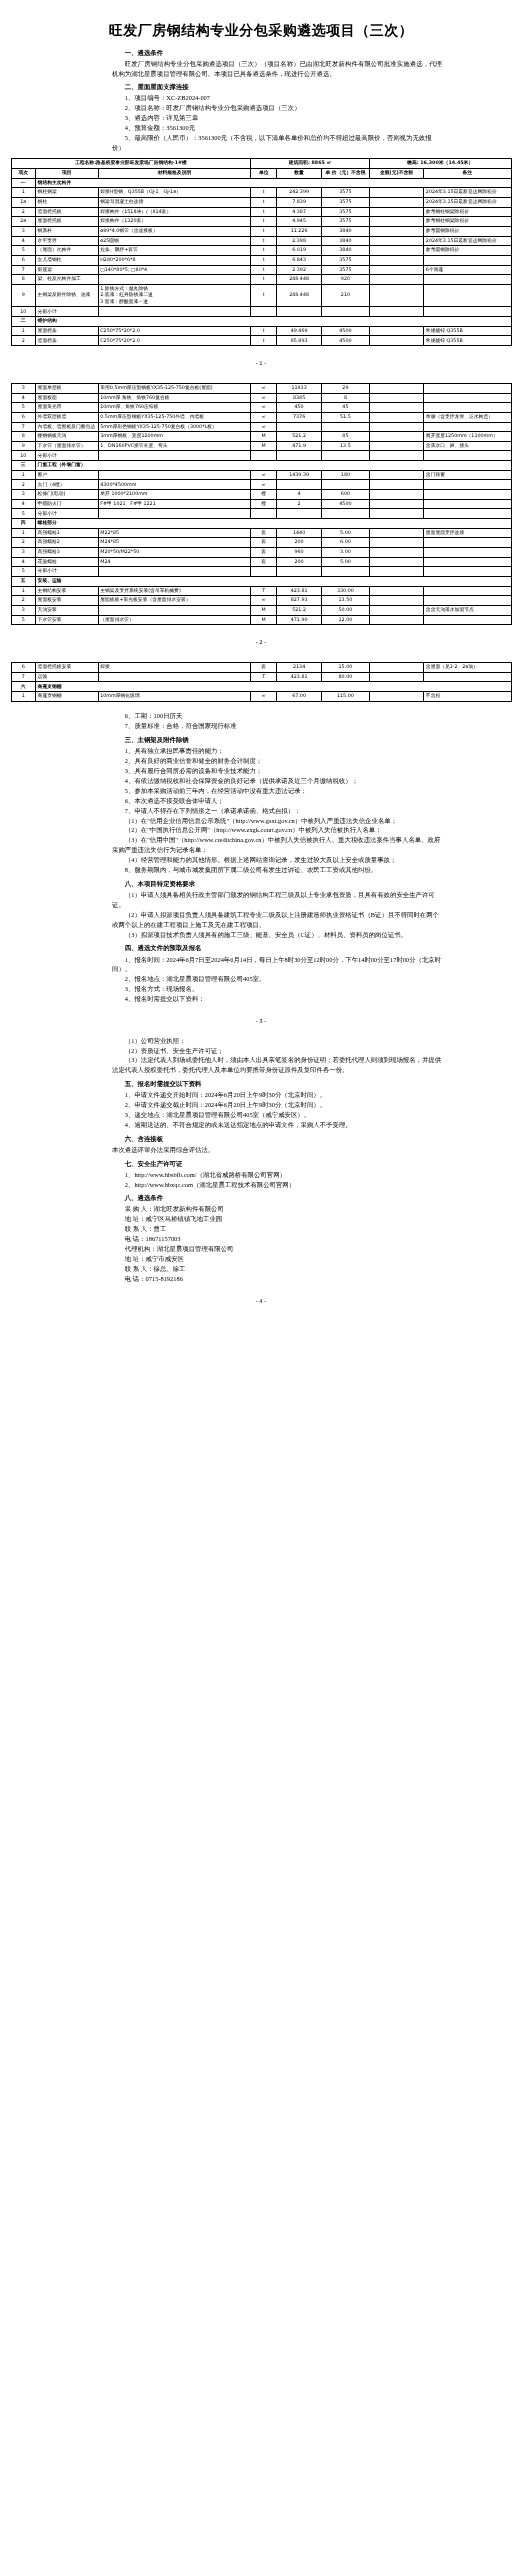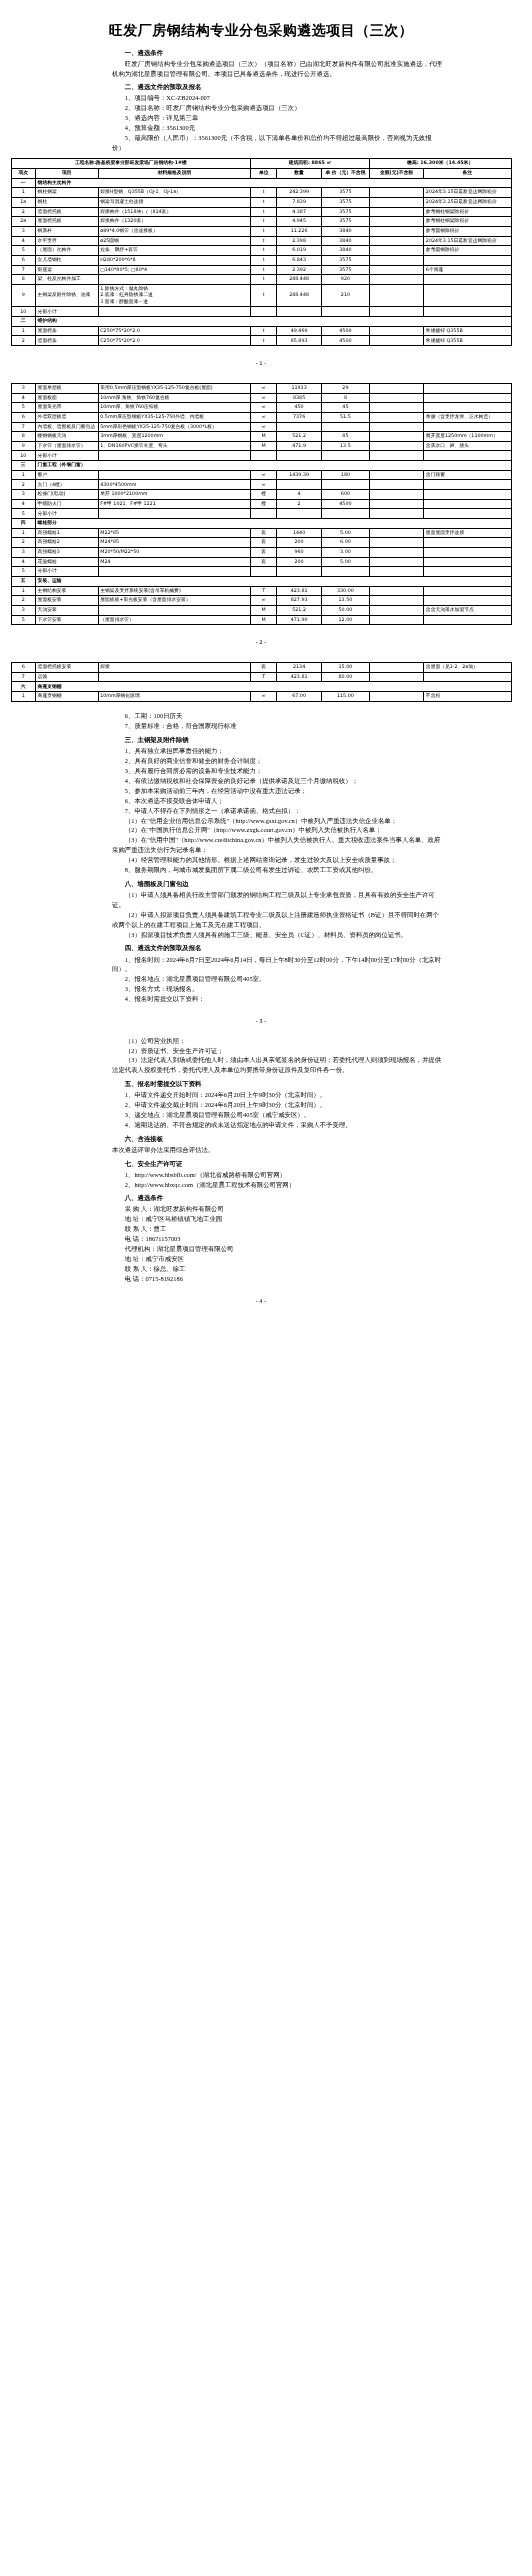--- a/index.html
+++ b/index.html
@@ -94,21 +94,21 @@
 <body>
 
 <div class="page">
 
   <h1 class="doc-title">旺发厂房钢结构专业分包采购遴选项目（三次）</h1>
 
   <div class="prose">
     <div class="sec-head">一、遴选条件</div>
     <p class="para">旺发厂房钢结构专业分包采购遴选项目（三次）（项目名称）已由湖北旺发新构件有限公司批准实施遴选，代理机构为湖北星晨项目管理有限公司。本项目已具备遴选条件，现进行公开遴选。</p>
 
-    <div class="sec-head">二、遴选文件的预取及报名</div>
+    <div class="sec-head">二、屋面屋面支撑连接</div>
     <p class="item">1、项目编号：XC-ZB2024-007</p>
     <p class="item">2、项目名称：旺发厂房钢结构专业分包采购遴选项目（三次）</p>
     <p class="item">3、遴选内容：详见第三章</p>
     <p class="item">4、预算金额：3561300元</p>
     <p class="item">5、最高限价（人民币）：3561300元（不含税，以下清单各单价和总价均不得超过最高限价，否则视为无效报价）</p>
   </div>
 
   <table class="bom">
     <thead>
       <tr>
@@ -574,21 +574,21 @@
         <p class="item">5、参加本采购活动前三年内，在经营活动中没有重大违法记录；</p>
         <p class="item">6、本次遴选不接受联合体申请人；</p>
         <p class="item">7、申请人不得存在下列情形之一（承诺承诺函、格式自拟）：</p>
         <p class="item">（1）在"信用企业信用信息公示系统"（http://www.gsxt.gov.cn）中被列入严重违法失信企业名单；</p>
         <p class="item">（2）在"中国执行信息公开网"（http://www.zxgk.court.gov.cn）中被列入失信被执行人名单；</p>
         <p class="item">（3）在"信用中国"（http://www.creditchina.gov.cn）中被列入失信被执行人、重大税收违法案件当事人名单、政府采购严重违法失信行为记录名单；</p>
         <p class="item">（4）经营管理和能力的其他情形。根据上述网站查询记录，发生过较大及以上安全或质量事故；</p>
         <p class="item">8、服务期限内，与城市城发集团所下属二级公司有发生过诉讼、农民工工资或其他纠纷。</p>
       </div>
 
-    <div class="sec-head">八、墙围板及门窗包边</div>
+    <div class="sec-head">八、本项目特定资格要求</div>
     <div>
         <p class="item">（1）申请人须具备相关行政主管部门颁发的钢结构工程三级及以上专业承包资质，且具有有效的安全生产许可证。</p>
         <p class="item">（2）申请人拟派项目负责人须具备建筑工程专业二级及以上注册建造师执业资格证书（B证）且不得同时在两个或两个以上的在建工程项目上施工及无在建工程项目。</p>
         <p class="item">（3）拟派项目技术负责人须具有的施工三级、能基、安全员（C证）、材料员、资料员的岗位证书。</p>
       </div>
 
     <div class="sec-head">四、遴选文件的预取及报名</div>
     <div>
         <p class="item">1、报名时间：2024年6月7日至2024年6月14日，每日上午8时30分至12时00分，下午14时00分至17时00分（北京时间）。</p>
         <p class="item">2、报名地点：湖北星晨项目管理有限公司405室。</p>

